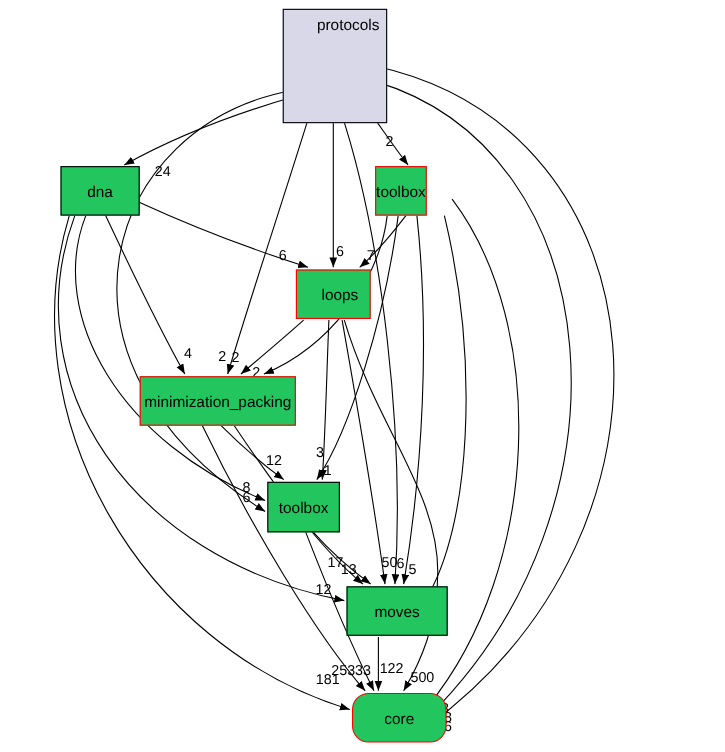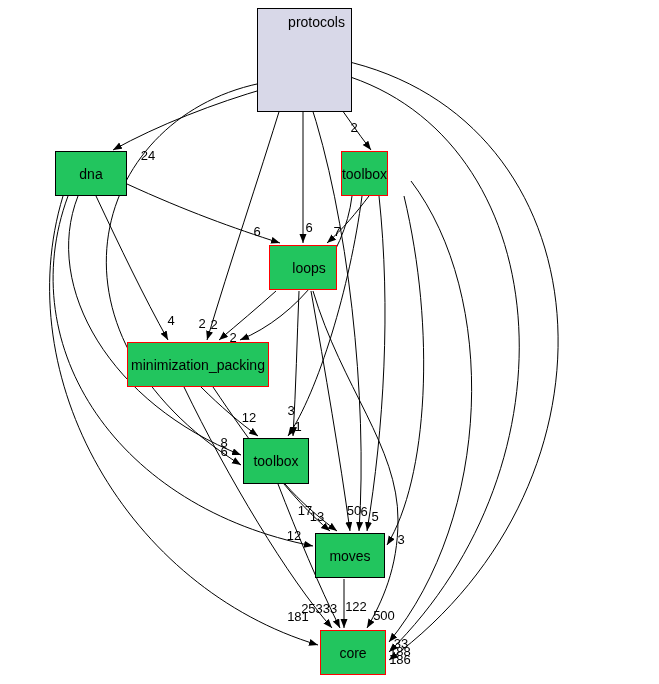--- a/index.html
+++ b/index.html
@@ -92,17 +92,17 @@
   <div class="cluster">
     <span class="cluster-label">protocols</span>
   </div>
 
   <div id="nodes">
       <div class="node" style="left: 55px; top: 151px; width: 72px; height: 45px; border-color: rgb(0, 0, 0);">dna</div>
       <div class="node" style="left: 341px; top: 151px; width: 47px; height: 45px; border-color: rgb(255, 0, 0);">toolbox</div>
       <div class="node" style="left: 269px; top: 245px; width: 68px; height: 45px; border-color: rgb(255, 0, 0); padding-left: 12px;">loops</div>
       <div class="node" style="left: 115px; top: 342px; width: 142px; height: 45px; border-color: rgb(255, 0, 0); margin-left: 12px;">minimization_packing</div>
       <div class="node" style="left: 243px; top: 438px; width: 66px; height: 46px; border-color: rgb(0, 0, 0);">toolbox</div>
-      <div class="node" style="left: 315px; top: 533px; width: 70px; height: 45px; border-color: rgb(0, 0, 0);">moves</div>
-      <div class="node" style="left: 320px; top: 630px; width: 66px; height: 45px; border-color: rgb(255, 0, 0);">core</div>
+      <div class="node" style="left: 315px; top: 533px; width: 92px; height: 45px; border-color: rgb(0, 0, 0);">moves</div>
+      <div class="node" style="left: 320px; top: 630px; width: 86px; height: 45px; border-color: rgb(255, 0, 0); border-radius: 15px;">core</div>
     </div>
 
 </div>
 
 </body></html>

